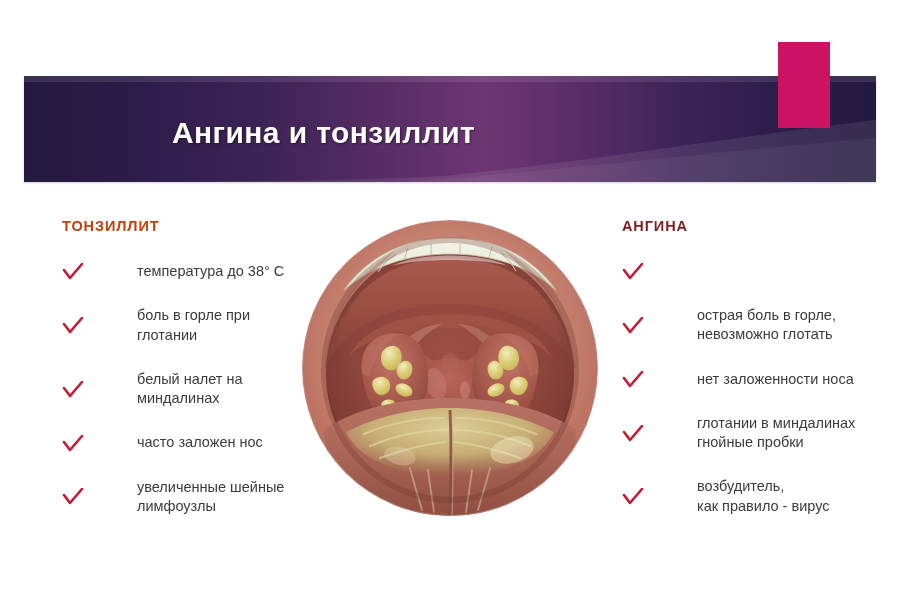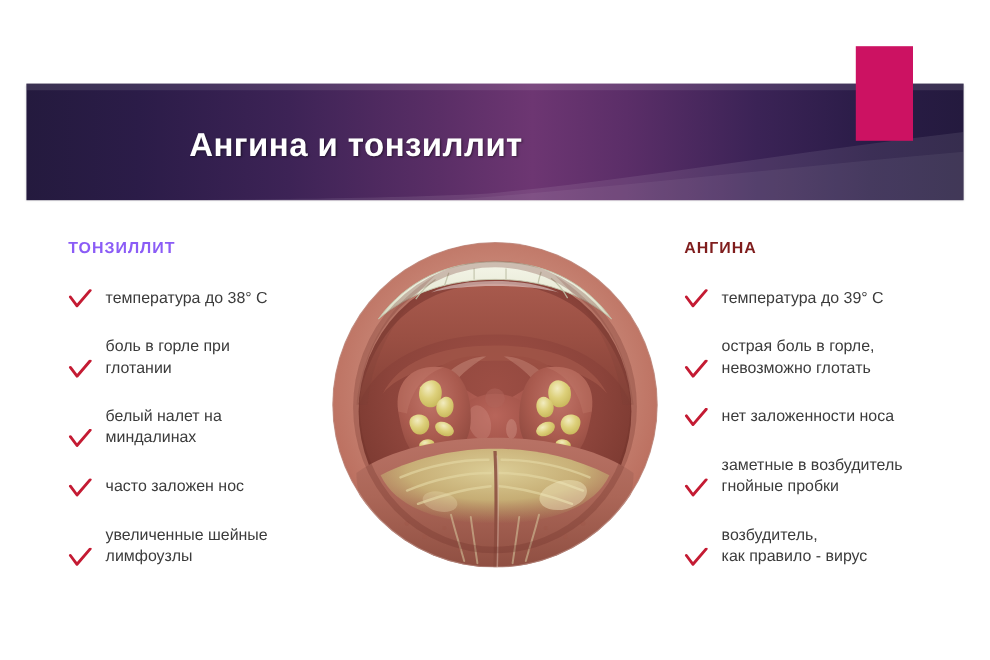--- a/index.html
+++ b/index.html
@@ -70,35 +70,36 @@
   .col {
     position: absolute;
     top: 218px;
   }
   .col-left  { left: 62px;  width: 250px; }
   .col-right { left: 622px; width: 258px; }
 
   .col-heading {
     font-size: 14.5px;
     font-weight: bold;
-    color: #8b5cf6;
+    color: #c2410c;
     letter-spacing: .9px;
     margin: 0 0 28px 0;
   }
   .col-right .col-heading { color: #7f1d1d; }
 
   .sym-list {
     list-style: none;
     margin: 0;
     padding: 0;
   }
   .sym-item {
     display: flex;
-    align-items: flex-end;
+    align-items: center;
     margin-bottom: 25px;
+    gap: 41px;
   }
   .col-right .sym-item { margin-bottom: 25px; }
 
   .check-icon {
     flex: 0 0 auto;
     width: 22px;
     height: 18px;
     margin-right: 12px;
     margin-top: 1px;
   }
@@ -189,21 +190,20 @@
 
   <div class="col col-right">
     <div class="col-heading">АНГИНА</div>
     <ul class="sym-list">
       <li class="sym-item">
         <span class="check-icon">
           <svg width="22" height="18" viewBox="0 0 22 18">
             <path d="M2,7 L8,15 L20,1" fill="none" stroke="#c41b33" stroke-width="2.6" stroke-linecap="round" stroke-linejoin="round"></path>
           </svg>
         </span>
-        <span class="sym-text">температура до 39° С</span>
       </li>
       <li class="sym-item">
         <span class="check-icon">
           <svg width="22" height="18" viewBox="0 0 22 18">
             <path d="M2,7 L8,15 L20,1" fill="none" stroke="#c41b33" stroke-width="2.6" stroke-linecap="round" stroke-linejoin="round"></path>
           </svg>
         </span>
         <span class="sym-text">острая боль в горле,
 невозможно глотать</span>
       </li>
@@ -214,21 +214,21 @@
           </svg>
         </span>
         <span class="sym-text">нет заложенности носа</span>
       </li>
       <li class="sym-item">
         <span class="check-icon">
           <svg width="22" height="18" viewBox="0 0 22 18">
             <path d="M2,7 L8,15 L20,1" fill="none" stroke="#c41b33" stroke-width="2.6" stroke-linecap="round" stroke-linejoin="round"></path>
           </svg>
         </span>
-        <span class="sym-text">заметные в возбудитель
+        <span class="sym-text">глотании в миндалинах
 гнойные пробки</span>
       </li>
       <li class="sym-item">
         <span class="check-icon">
           <svg width="22" height="18" viewBox="0 0 22 18">
             <path d="M2,7 L8,15 L20,1" fill="none" stroke="#c41b33" stroke-width="2.6" stroke-linecap="round" stroke-linejoin="round"></path>
           </svg>
         </span>
         <span class="sym-text">возбудитель,
 как правило -  вирус</span>

